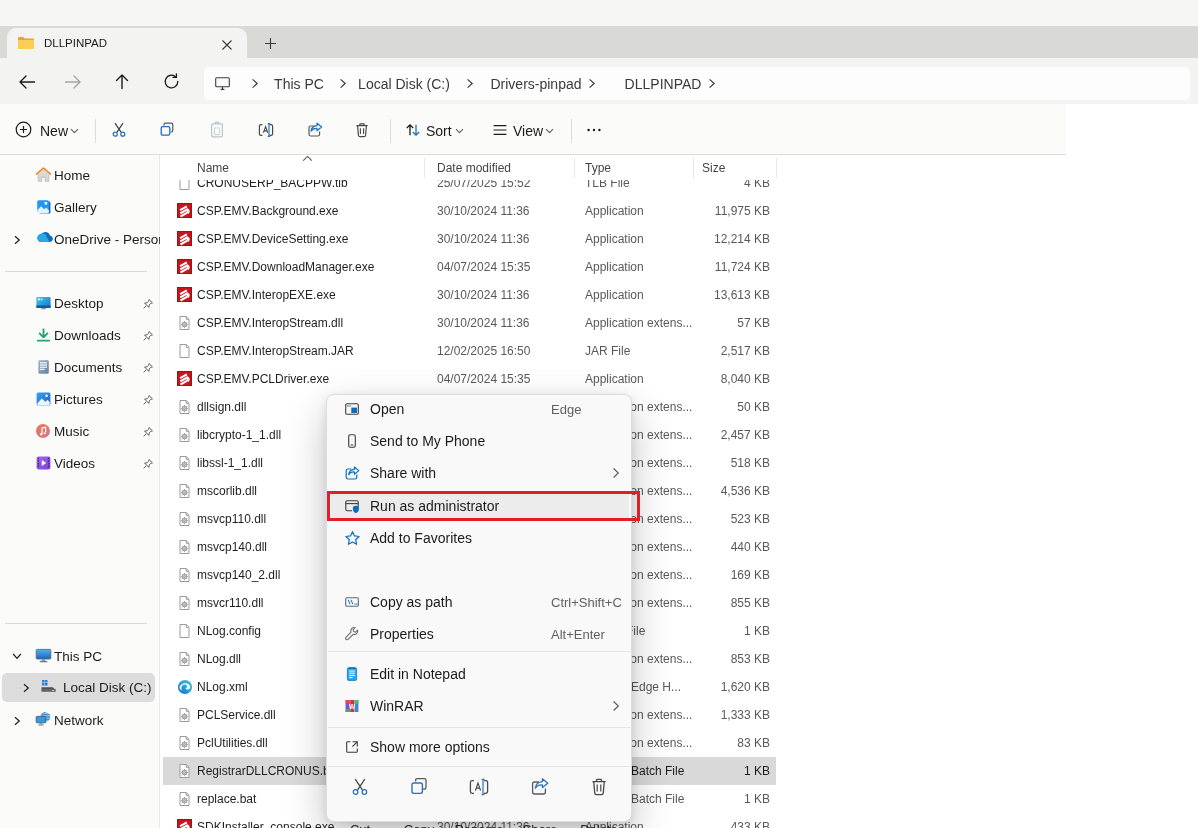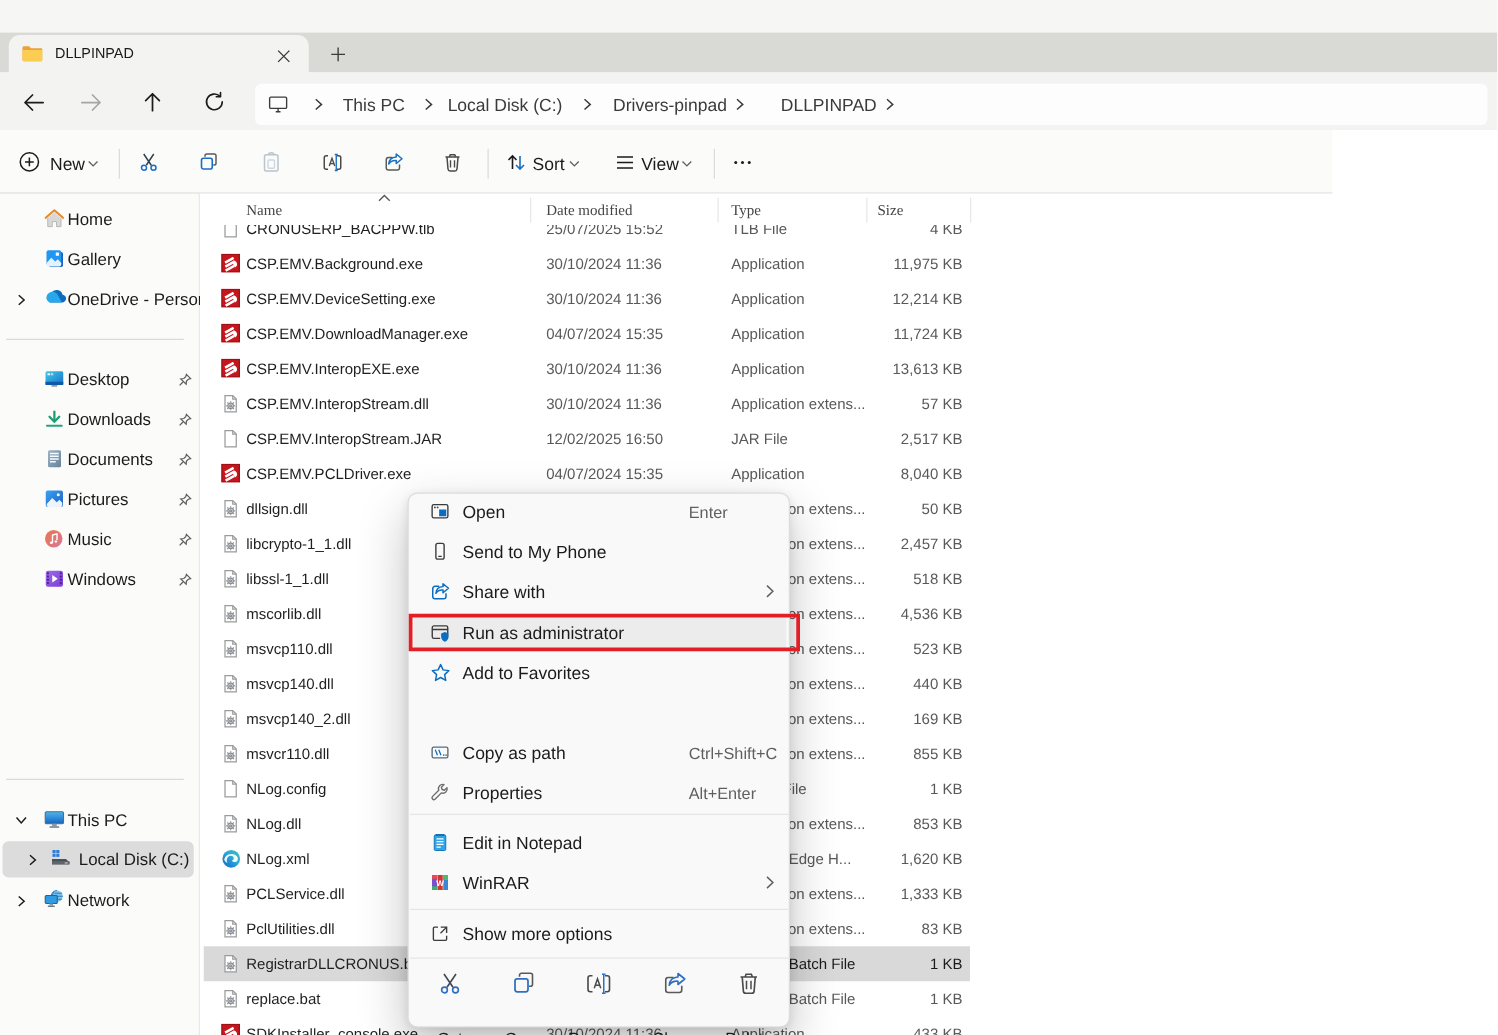--- a/index.html
+++ b/index.html
@@ -35,21 +35,21 @@
 .slab { position:absolute; font-size:13.5px; color:#1b1b1b; white-space:nowrap; }
 .sic { position:absolute; }
 .schev { position:absolute; }
 .spin { position:absolute; left:142px; }
 .ssep { position:absolute; left:5px; width:142px; height:1px; background:#d9d9d7; }
 .ssel { position:absolute; left:2px; width:153px; height:29px; background:#dcdcdc; border-radius:5px; }
 
 
 #filearea { position:absolute; left:160px; top:155px; width:1038px; height:673px; background:#fff; }
 #fhead { position:absolute; left:0; top:0; width:1038px; height:25px; background:#fff; z-index:5; }
-.hcell { position:absolute; top:6px; font-size:12px; color:#454545;font-family:Liberation Serif, serif; }
+.hcell { position:absolute; top:6px; font-size:12px; color:#454545; }
 .hsep { position:absolute; top:3px; width:1px; height:20px; background:#e8e8e8; }
 .caret { position:absolute; left:142px; top:0px; }
 .selrow { position:absolute; left:3px; width:613px; height:28px; background:#d9d9d9; margin-top:-155px; }
 .frow { position:absolute; left:0; width:1038px; height:28px; margin-top:-155px; }
 .fic { position:absolute; left:17px; top:6px; }
 .fname { position:absolute; left:37px; top:7px; font-size:12px; color:#1f1f1f; white-space:nowrap; }
 .fdate { position:absolute; left:277px; top:7px; font-size:12px; color:#595959; white-space:nowrap; }
 .ftype { position:absolute; left:425px; top:7px; font-size:12px; color:#595959; white-space:nowrap; }
 .fsize { position:absolute; left:450px; top:7px; width:160px; text-align:right; font-size:12px; color:#595959; white-space:nowrap; }
 
@@ -403,21 +403,21 @@
             <rect x="2.6" y="8" width="1.5" height="1.5" rx=".3"></rect>
             <rect x="2.6" y="10.6" width="1.5" height="1.5" rx=".3"></rect>
             <rect x="12.9" y="2.8" width="1.5" height="1.5" rx=".3"></rect>
             <rect x="12.9" y="5.4" width="1.5" height="1.5" rx=".3"></rect>
             <rect x="12.9" y="8" width="1.5" height="1.5" rx=".3"></rect>
             <rect x="12.9" y="10.6" width="1.5" height="1.5" rx=".3"></rect>
           </g>
           <path d="M6.8 5l4.4 3-4.4 3z" fill="#fff"></path>
         </svg>
       </span>
-      <span class="slab" style="left:54px;top:301px">Windows</span>
+      <span class="slab" style="left:54px;top:301px">Videos</span>
       <span class="spin" style="top:303px">
         <svg width="12" height="12" viewBox="0 0 12 12">
           <g fill="none" stroke="#5f5f5f" stroke-width="1">
             <path d="M7.1 1.5l3.4 3.4-1.8.5-1.5 1.5-.3 2.5-4.3-4.3 2.5-.3 1.5-1.5z"></path>
             <path d="M4.4 7.6L1.7 10.3"></path>
           </g>
         </svg>
       </span>
 <span class="ssep" style="top:468px"></span>
 <span class="schev" style="left:12px;top:497px">
@@ -889,21 +889,21 @@
 <div class="mitem" style="top:-1px">
         <span class="mic">
           <svg width="16" height="16" viewBox="0 0 16 16">
             <rect x="1.7" y="2.7" width="12.6" height="10.6" rx="1.4" fill="none" stroke="#3b3b3b" stroke-width="1.1"></rect>
             <circle cx="3.9" cy="4.9" r=".7" fill="#3b3b3b"></circle>
             <circle cx="6.1" cy="4.9" r=".7" fill="#3b3b3b"></circle>
             <rect x="7.3" y="6.6" width="5.7" height="5.4" fill="#0b6dc2"></rect>
           </svg>
         </span>
         <span class="mlab">Open</span>
-        <span class="mshort">Enter</span>
+        <span class="mshort">Edge</span>
       </div>
 <div class="mitem" style="top:31px">
         <span class="mic">
           <svg width="16" height="16" viewBox="0 0 16 16">
             <rect x="4.7" y="1.7" width="6.6" height="12.6" rx="1.5" fill="none" stroke="#3b3b3b" stroke-width="1.1"></rect>
             <path d="M7 12h2" stroke="#3b3b3b" stroke-width="1" stroke-linecap="round"></path>
           </svg>
         </span>
         <span class="mlab">Send to My Phone</span>
       </div>

